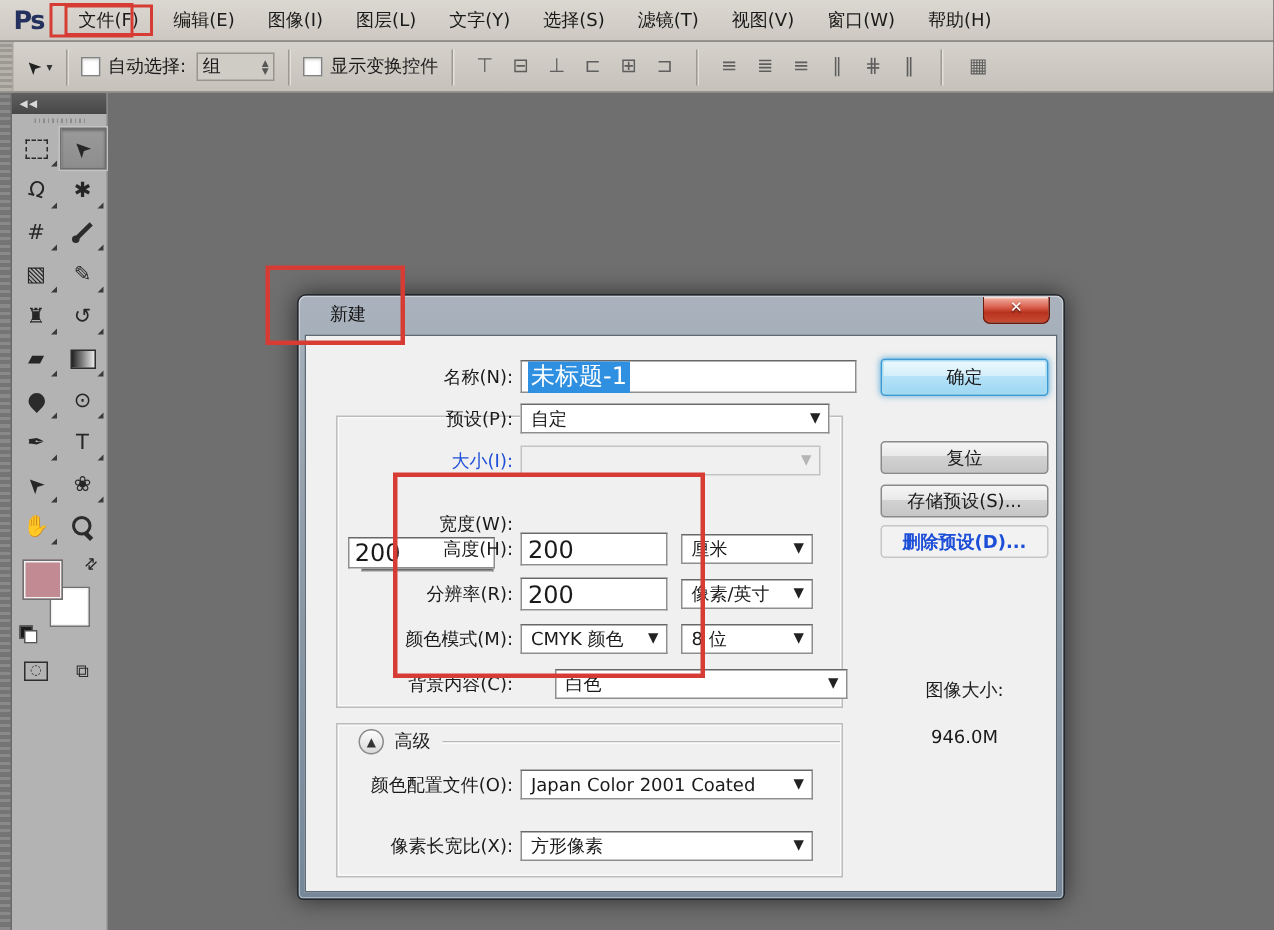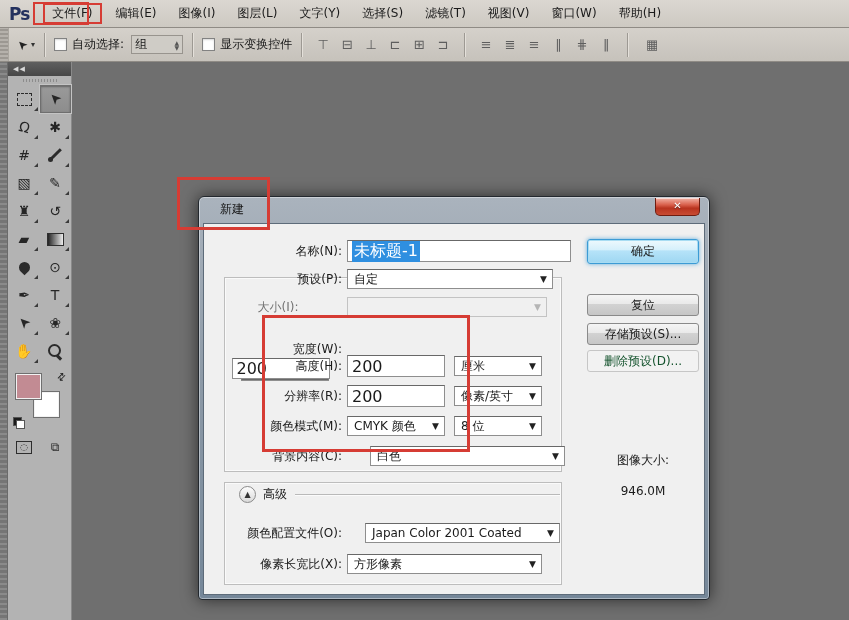--- a/index.html
+++ b/index.html
@@ -85,36 +85,36 @@
     box-shadow:inset 0 1px 0 rgba(255,255,255,.55); text-shadow:0 1px 1px rgba(0,0,0,.5); }
   .dlg-client { position:absolute; left:4px; right:4px; top:26px; bottom:4px;
     background:#f0f0f0; border:1px solid #5d6b79; }
 
   .group-box { position:absolute; border:1px solid #bdbdbd; box-shadow:inset 0 0 0 1px #fafafa; }
   .gb-preset { left:20px; top:53px; width:338px; height:195px; }
   .gb-adv { left:20px; top:258px; width:338px; height:103px; }
 
   .frow { position:absolute; display:flex; align-items:center; height:22px; }
   .flabel { display:inline-block; width:128px; text-align:right; margin-right:5px; white-space:nowrap; }
-  .flabel.dis { color:#737373;text-align:center; }
+  .flabel.dis { color:#1d4ed8; }
   .tfield { height:22px; background:#fff; border:1px solid #8e8e8e; border-top-color:#686868; padding:0 4px; display:flex; align-items:center; font-size:16px; }
   .sel-text { background:#2f8fe0; color:#fff; padding:0 2px; }
   .dropdown { position:relative; height:20px; background:#fff; border:1px solid #8e8e8e; border-top-color:#686868; padding:0 32px 0 6px; display:flex; align-items:center; font-size:12px; white-space:nowrap; overflow:hidden; }
   .dropdown .arr { position:absolute; right:5px; top:50%; transform:translateY(-50%); font-size:9px; color:#222; }
   .dropdown.dis { background:#f0f0f0; border-color:#c3c3c3; color:#aaa; }
   .dropdown.dis .arr { color:#b5b5b5; }
 
   .btn { position:absolute; left:383px; width:112px; height:22px; text-align:center; line-height:20px;
     background:linear-gradient(#f5f5f5,#e9e9e9 45%,#d2d2d2 46%,#c6c6c6); border:1px solid #8a8a8a; border-radius:3px; font-size:12px; }
   .btn.ok { top:15px; height:25px; line-height:23px;
     background:linear-gradient(#eef9fd,#d4effb 45%,#b6e3f9 46%,#9ed7f2); border:1px solid #3c9bd5;
     box-shadow:0 0 0 1px #a8dcf2 inset, 0 0 4px rgba(60,155,213,.8); }
   .btn.reset { top:70px; }
   .btn.save { top:99px; }
-  .btn.del { top:126px; background:#f2f2f2; border:1px solid #c6c6c6; color:#14532d; }
+  .btn.del { top:126px; background:#f2f2f2; border:1px solid #c6c6c6; color:#1d4ed8;font-weight:bold; }
 
   .adv-header { position:absolute; left:20px; top:262px; width:338px; display:flex; align-items:center; }
   .adv-circle { width:17px; height:17px; border-radius:50%; border:1px solid #8a8a8a;
     background:linear-gradient(#fdfdfd,#d9d9d9); display:flex; align-items:center; justify-content:center;
     font-size:8px; color:#333; margin-left:15px; }
   .adv-label { margin:0 8px 0 7px; }
   .adv-line { flex:1; height:2px; border-top:1px solid #b9b9b9; border-bottom:1px solid #fbfbfb; margin-right:2px; }
 
   .imgsize { position:absolute; left:383px; top:228px; width:112px; text-align:center; }
   .imgsize .val { margin-top:15px; }
@@ -372,21 +372,21 @@
       </div>
 
       <div class="adv-header">
         <span class="adv-circle">
           <span>▲</span>
         </span>
         <span class="adv-label">高级</span>
         <span class="adv-line"></span>
       </div>
 
-      <div class="frow" style="left:10px; top:298px;gap:18px;">
+      <div class="frow" style="left:10px; top:288px;">
         <span class="flabel">颜色配置文件(O):</span>
         <div class="dropdown" style="width:195px;">
           <span>Japan Color 2001 Coated</span>
           <span class="arr">▼</span>
         </div>
       </div>
 
       <div class="frow" style="left:10px; top:329px;">
         <span class="flabel">像素长宽比(X):</span>
         <div class="dropdown" style="width:195px;">

